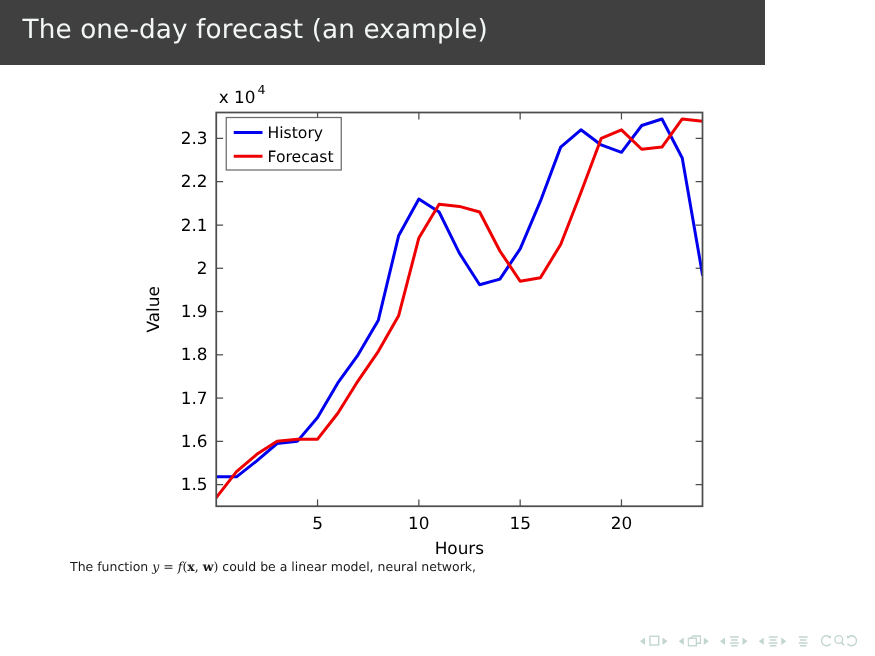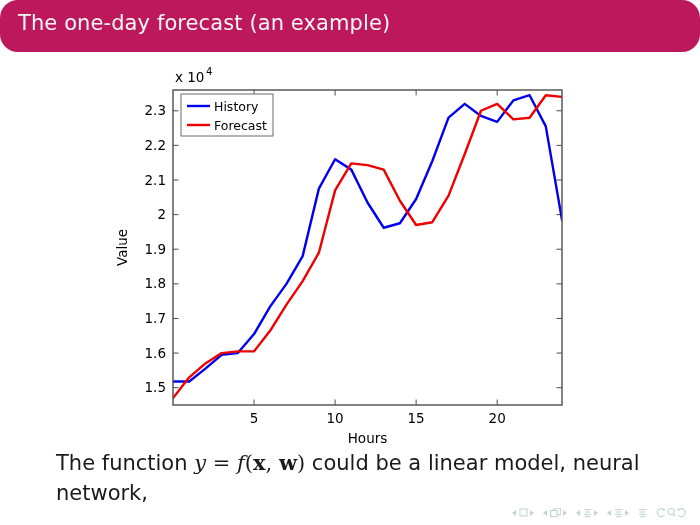--- a/index.html
+++ b/index.html
@@ -12,25 +12,24 @@
     background: #ffffff;
     font-family: "DejaVu Sans", "Liberation Sans", sans-serif;
     overflow: hidden;
     position: relative;
   }
 
   
   #title-bar {
     position: absolute;
     left: 0; top: 0;
-    width: 700px;
+    width: 612px;
     height: 52px;
-    background: #be185d;
+    background: #404040;
     box-sizing: border-box;
-    border-radius: 18px;
   }
   #title-bar .title-text {
     position: absolute;
     left: 18px;
     top: 11px;
     font-size: 21px;
     color: #f2f7f4;
     font-family: "DejaVu Sans", "Liberation Sans", sans-serif;
     font-weight: 400;
     letter-spacing: 0.1px;
@@ -46,21 +45,21 @@
     height: 390px;
   }
   #plot-svg { display: block; }
 
   
   #caption {
     position: absolute;
     left: 56px;
     top: 448px;
     width: 600px;
-    font-size: 21px;
+    font-size: 10px;
     line-height: 1.45;
     color: #1a1a1a;
     font-family: "DejaVu Sans", "Liberation Sans", sans-serif;
   }
   #caption .math {
     font-family: "DejaVu Serif", "Liberation Serif", serif;
     font-style: italic;
   }
   #caption .mathbf {
     font-family: "DejaVu Serif", "Liberation Serif", serif;

